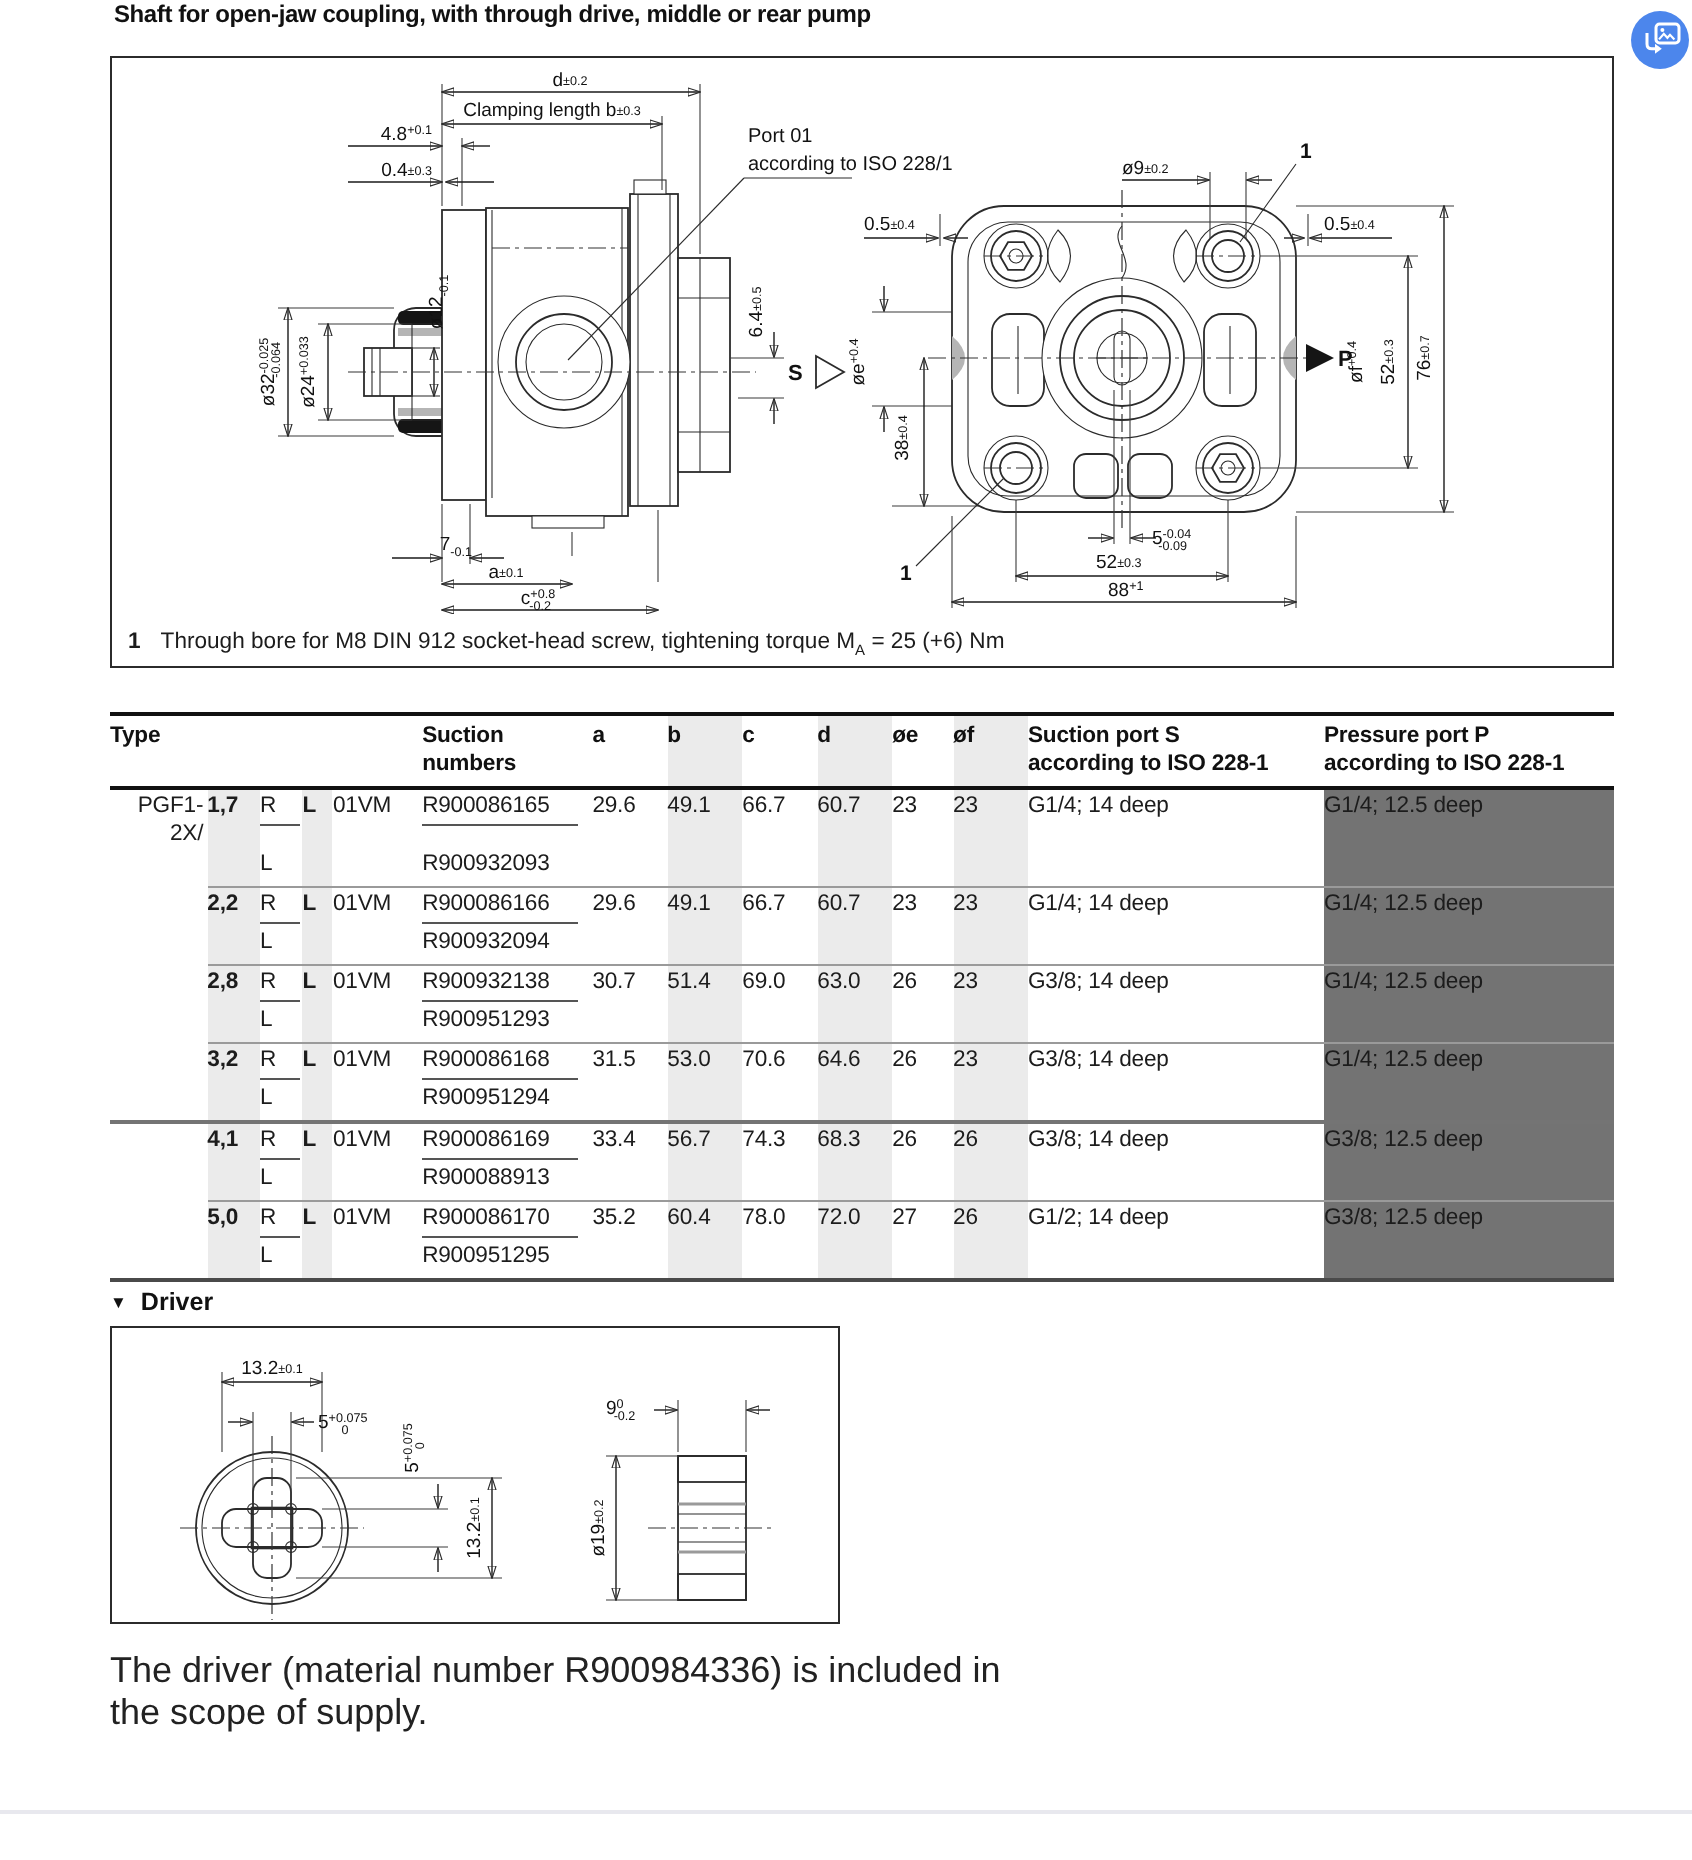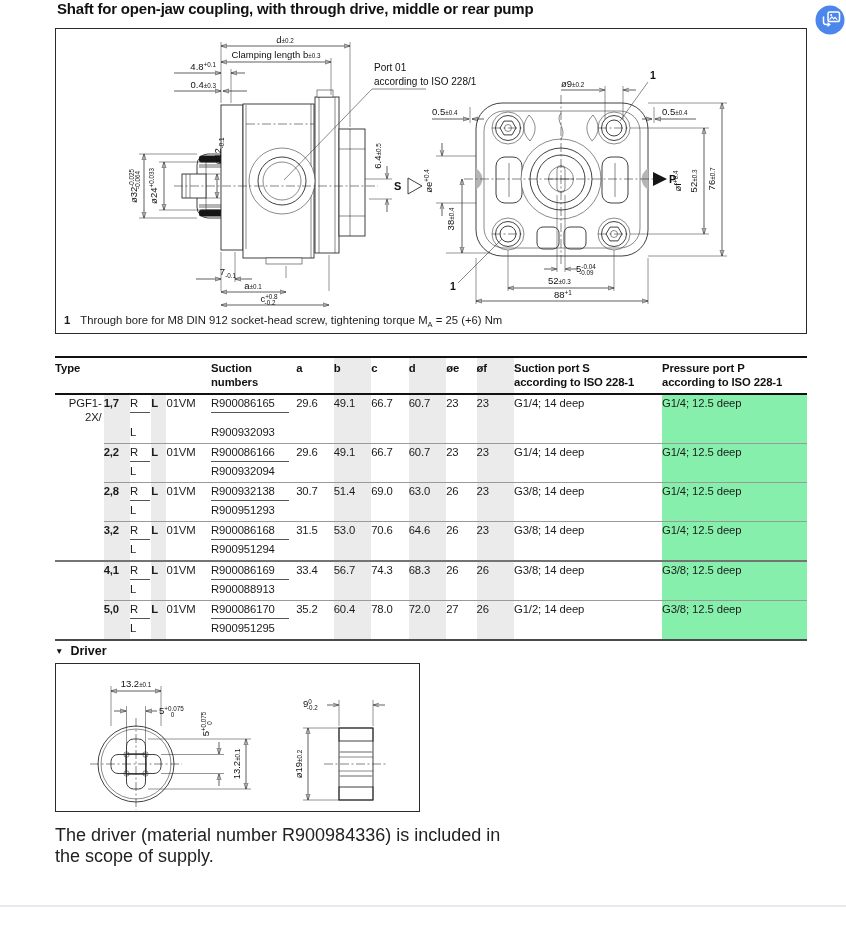--- a/index.html
+++ b/index.html
@@ -1,30 +1,30 @@
 <!DOCTYPE html>
 <html><head>
 <meta charset="utf-8">
 <style>
   html,body{margin:0;padding:0;}
   body{width:846px;height:930px;position:relative;background:#fff;overflow:hidden;
        font-family:"Liberation Sans",sans-serif;color:#1c1c1c;}
-  .title{position:absolute;left:57px;top:0px;font-size:15px;font-weight:bold;letter-spacing:-0.2px;color:#111;}
+  .title{position:absolute;left:57px;top:0px;font-size:12px;font-weight:bold;letter-spacing:-0.2px;color:#111;}
   .figbox{position:absolute;left:55px;top:28px;width:750px;height:304px;border:1px solid #2b2b2b;}
   .figbox svg{display:block;}
   .footnote{position:absolute;left:8px;bottom:4px;font-size:11.3px;color:#1c1c1c;}
   .footnote b{margin-right:10px;}
   .footnote sub{font-size:7.5px;}
   
   table.tbl{position:absolute;left:55px;top:356px;width:752px;border-collapse:collapse;table-layout:fixed;
             font-size:11.3px;letter-spacing:-0.1px;border-top:2.2px solid #111;border-bottom:2.4px solid #4a4a4a;}
   table.tbl th{font-weight:bold;text-align:left;vertical-align:top;padding:4px 2px 4px 0;border-bottom:2px solid #111;line-height:13.5px;color:#111;}
   table.tbl td{vertical-align:top;padding:2px 2px 0 0;height:17px;line-height:13.5px;}
   col.shade{background:#ebebeb;}
-  td.shadep{background:#86efac;}
+  td.shadep{background:#737373;}
   tr.sep td:not(.c-pre){border-top:1px solid #9a9a9a;}
   tr.sepbig td{border-top:2px solid #747474;}
   td.b,.b{font-weight:bold;}
   .rline{display:inline-block;min-width:20px;border-bottom:1.4px solid #555;padding-bottom:1px;}
   .mline{display:inline-block;width:78px;border-bottom:1.4px solid #555;padding-bottom:1px;}
   td.c-pre{text-align:right;padding-right:1px;}
   td.c-port{padding-left:3px;}
   
   .drvhead{position:absolute;left:55px;top:644px;font-size:12.5px;font-weight:bold;color:#111;}
   .drvhead .tri{font-size:8.5px;margin-right:7px;position:relative;top:-1px;}

